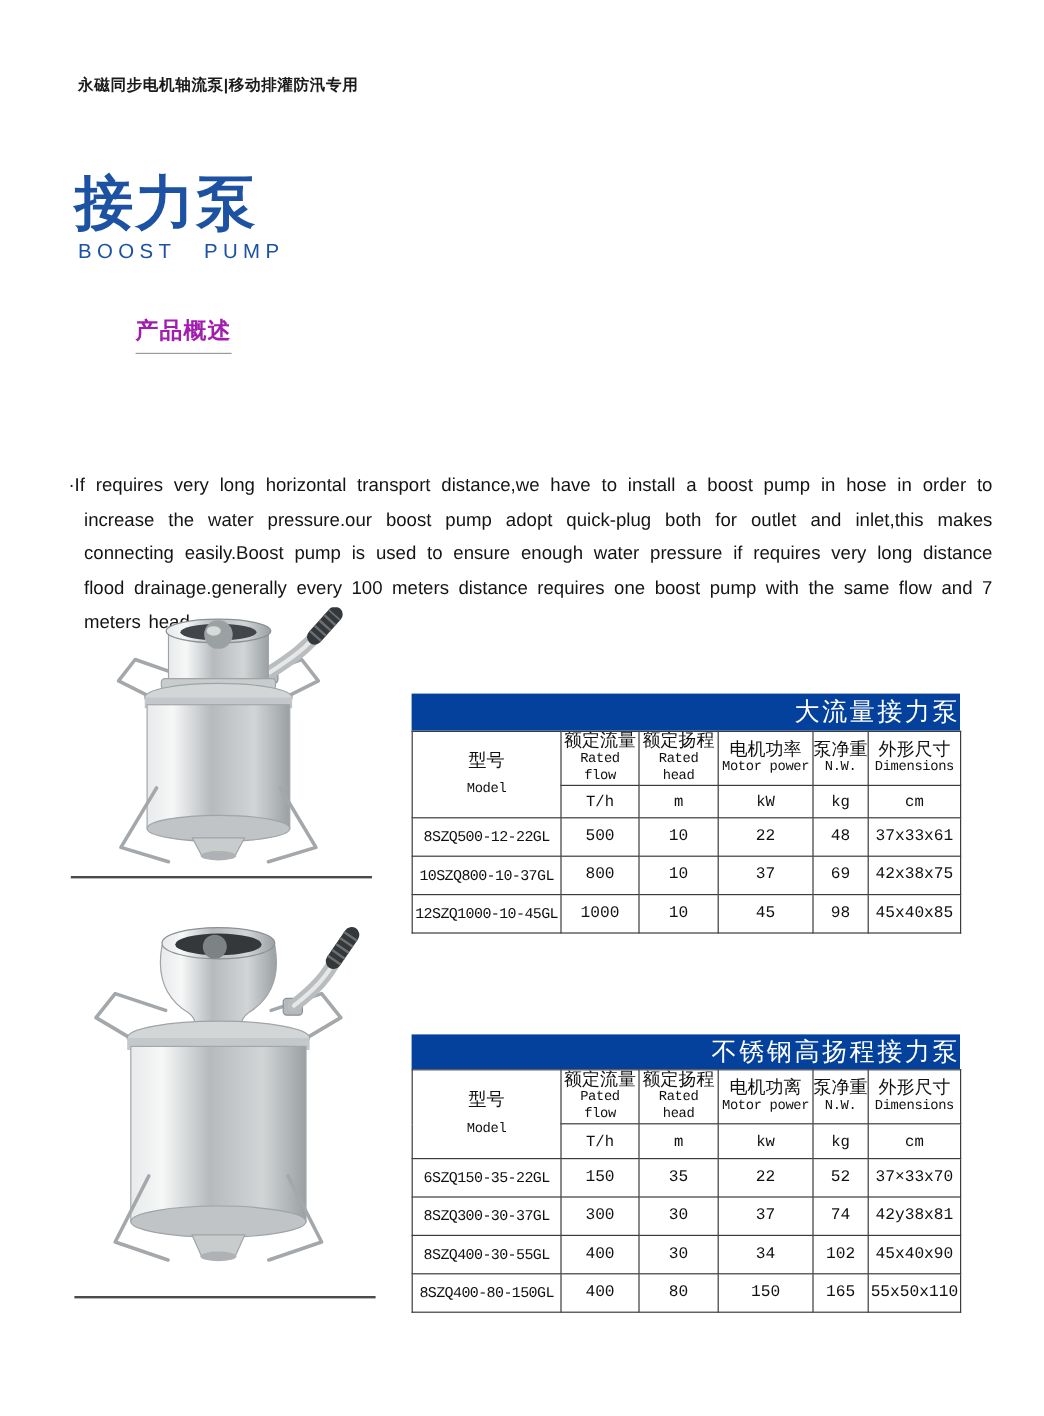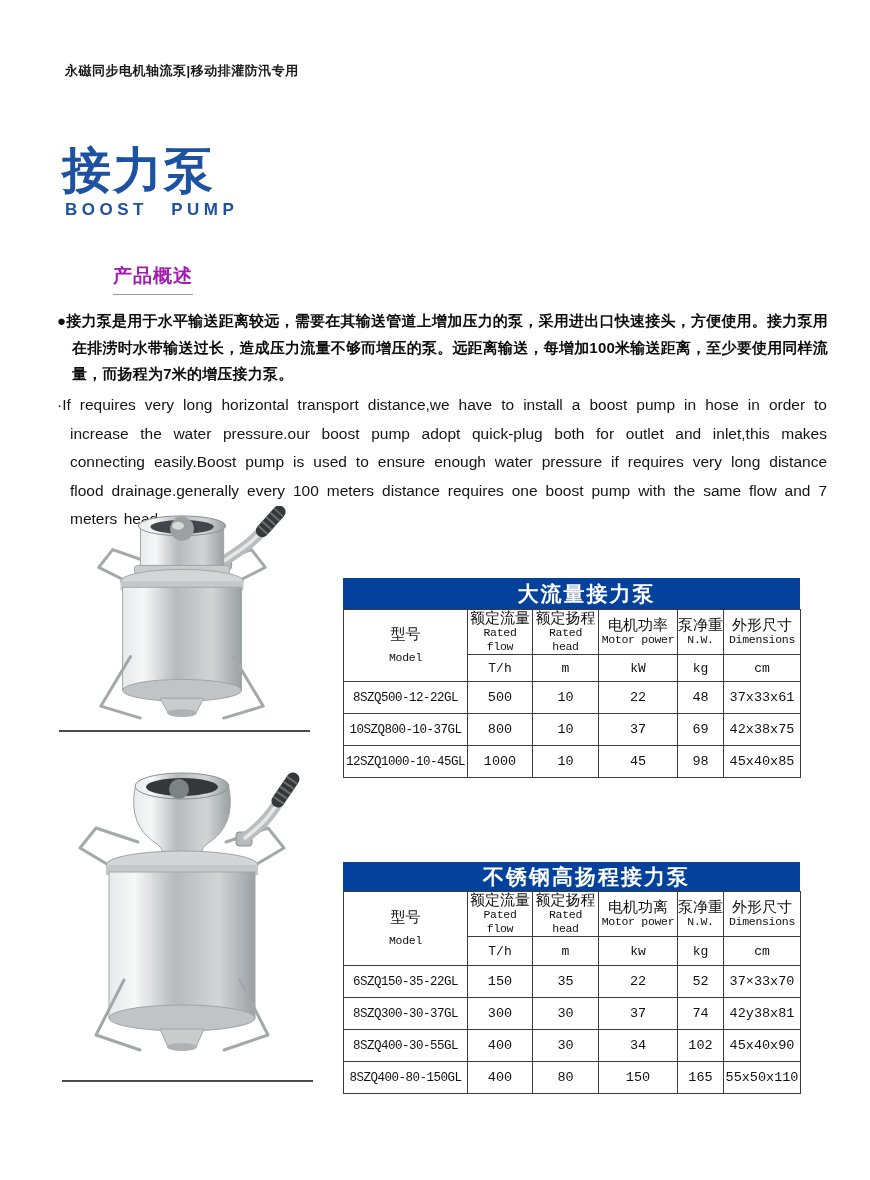--- a/index.html
+++ b/index.html
@@ -4,21 +4,21 @@
 <style>
   html,body{margin:0;padding:0;background:#ffffff;}
   .page{position:relative;width:870px;height:1128px;background:#ffffff;overflow:hidden;
         font-family:"Liberation Sans","DejaVu Sans",sans-serif;color:#111;}
 
   .tagline{position:absolute;left:65px;top:62px;font-size:13px;font-weight:bold;
            color:#1a1a1a;letter-spacing:0.5px;}
 
   .title-zh{position:absolute;left:62px;top:144px;font-size:49px;font-weight:bold;
             color:#1d52a2;letter-spacing:2px;line-height:52px;}
-  .title-en{position:absolute;left:65px;top:200px;font-size:17px;font-weight:700;
+  .title-en{position:absolute;left:65px;top:200px;font-size:17px;font-weight:400;
             color:#1d52a2;letter-spacing:4.5px;word-spacing:14px;}
 
   .section-heading{position:absolute;left:113px;top:263px;font-size:19px;font-weight:bold;
                    color:#a21caf;letter-spacing:1px;display:inline-block;
                    border-bottom:1px solid #9a9a9a;padding-bottom:5px;}
 
   .para{position:absolute;text-align:justify;}
   .para-zh{left:57px;top:308px;width:756px;font-size:15px;font-weight:600;color:#0d0d0d;
            line-height:26.5px;padding-left:15px;text-indent:-15px;letter-spacing:0.2px;}
   .para-en{left:57px;top:391px;width:757px;font-size:15.5px;font-weight:500;color:#141414;
@@ -28,21 +28,21 @@
   .ul1{left:59px;top:730px;width:251px;}
   .ul2{left:62px;top:1080px;width:251px;}
 
   .pump-svg{position:absolute;}
   .pump1{left:60px;top:506px;width:250px;height:220px;}
   .pump2{left:62px;top:768px;width:250px;height:310px;}
 
   .tbl{position:absolute;width:457px;}
   .tbl1{left:343px;top:578px;}
   .tbl2{left:343px;top:862px;}
-  .banner{background:#03419c;color:#ffffff;text-align:center;font-weight:bold;
+  .banner{background:#03419c;color:#ffffff;text-align:right;font-weight:normal;
           font-size:21px;letter-spacing:2px;padding-left:30px;}
   .tbl1 .banner{height:31px;line-height:31px;}
   .tbl2 .banner{height:29px;line-height:29px;}
   table.spec{border-collapse:collapse;table-layout:fixed;width:457px;background:#fff;}
   table.spec td{border:1px solid #3c3c3c;text-align:center;vertical-align:middle;
                 padding:0;overflow:hidden;}
   .c0{width:124px;}.c1{width:65px;}.c2{width:66px;}.c3{width:79px;}.c4{width:46px;}.c5{width:77px;}
   tr.hbi td{height:36px;}
   .tbl2 tr.hbi td{height:34px;}
   tr.hun td{height:26px;font-family:"Liberation Mono","DejaVu Sans Mono",monospace;font-size:13px;}
@@ -63,21 +63,20 @@
 
 <div class="page">
 
   <div class="tagline">永磁同步电机轴流泵|移动排灌防汛专用</div>
 
   <div class="title-zh">接力泵</div>
   <div class="title-en">BOOST PUMP</div>
 
   <div class="section-heading">产品概述</div>
 
-  <div class="para para-zh"><span>●</span><span>接力泵是用于水平输送距离较远，需要在其输送管道上增加压力的泵，采用进出口快速接头，方便使用。接力泵用在排涝时水带输送过长，造成压力流量不够而增压的泵。远距离输送，每增加100米输送距离，至少要使用同样流量，而扬程为7米的增压接力泵。</span></div>
 
   <div class="para para-en"><span>·</span><span>If requires very long horizontal transport distance,we have to install a boost pump in hose in order to increase the water pressure.our boost pump adopt quick-plug both for outlet and inlet,this makes connecting easily.Boost pump is used to ensure enough water pressure if requires very long distance flood drainage.generally every 100 meters distance requires one boost pump with the same flow and 7 meters head.</span></div>
 
   <svg class="pump-svg pump1" viewBox="0 0 250 222">
     <defs>
       <linearGradient id="g1" x1="0" y1="0" x2="1" y2="0">
         <stop offset="0" stop-color="#e8eaeb"></stop>
           <stop offset="0.18" stop-color="#f6f7f7"></stop>
         <stop offset="0.45" stop-color="#b6babd"></stop>
           <stop offset="0.75" stop-color="#d2d5d6"></stop>

